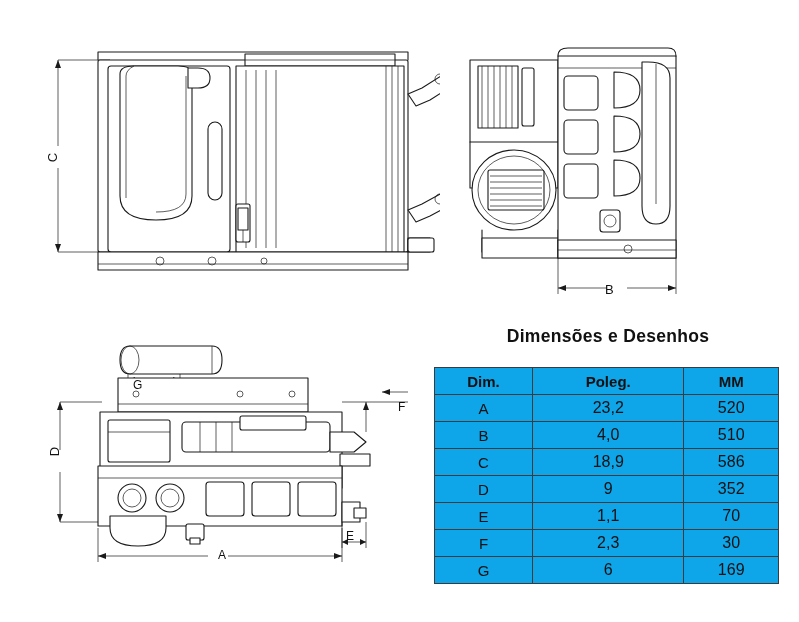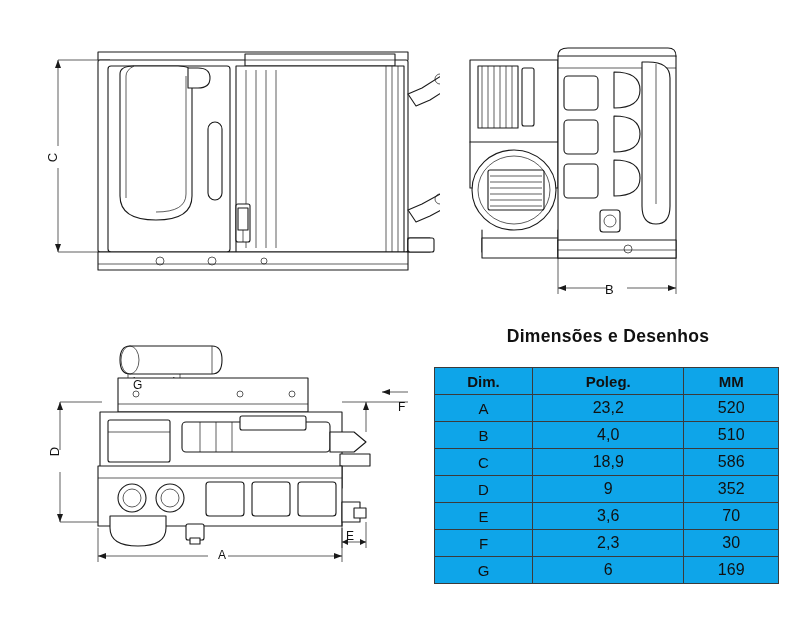--- a/index.html
+++ b/index.html
@@ -355,21 +355,21 @@
         <td class="v">18,9</td>
         <td class="v">586</td>
       </tr>
       <tr>
         <td>D</td>
         <td class="v">9</td>
         <td class="v">352</td>
       </tr>
       <tr>
         <td>E</td>
-        <td class="v">3,6</td>
+        <td class="v">1,1</td>
         <td class="v">70</td>
       </tr>
       <tr>
         <td>F</td>
         <td class="v">2,3</td>
         <td class="v">30</td>
       </tr>
       <tr>
         <td>G</td>
         <td class="v">6</td>

